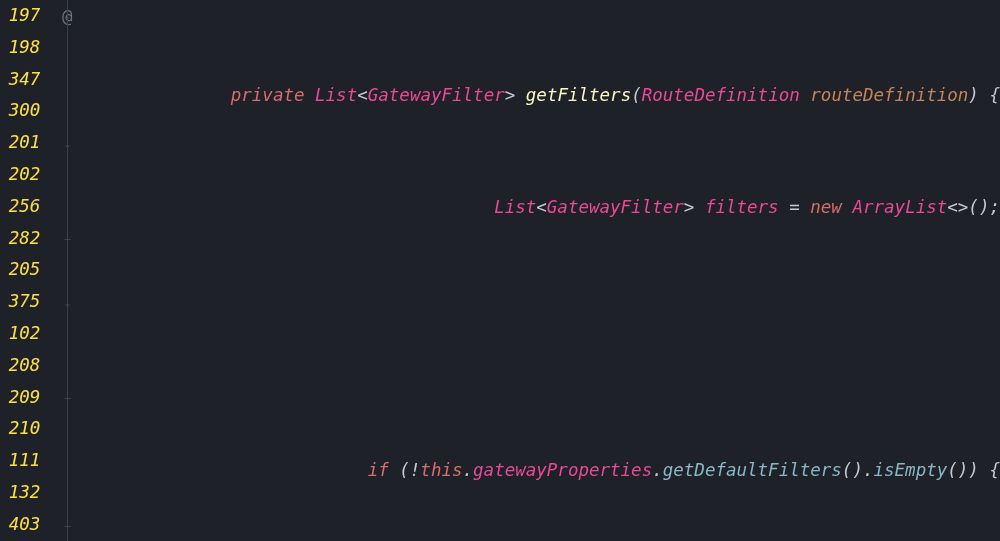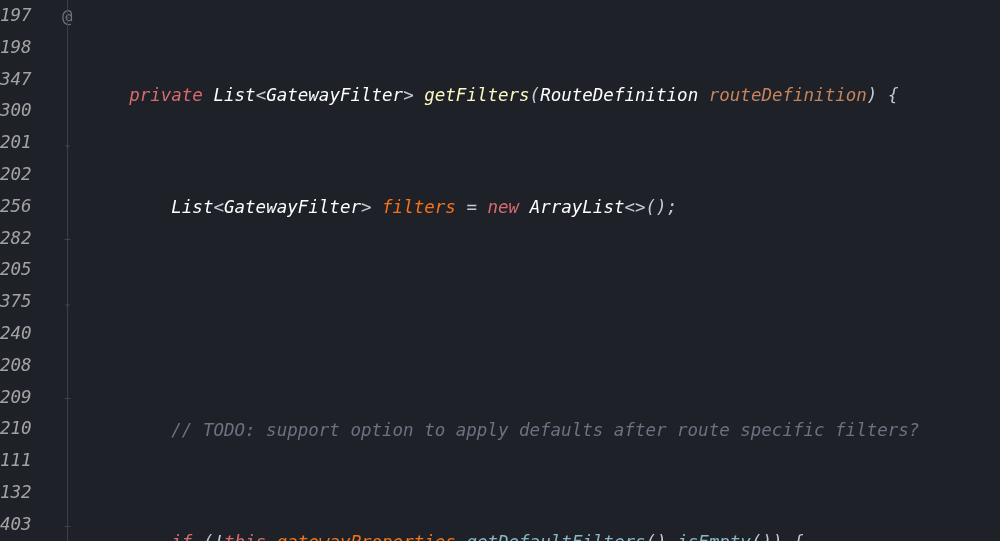--- a/index.html
+++ b/index.html
@@ -12,22 +12,22 @@
     overflow: hidden;
     font-style: italic;
   }
   .editor {
     display: flex;
     height: 100%;
   }
   .gutter {
     width: 55px;
     flex-shrink: 0;
-    color: #a3a3a3;
-    text-align: left;
+    color: #fde047;
+    text-align: center;
     padding-right: 6px;
     user-select: none;
   }
   .foldcol {
     width: 32px;
     flex-shrink: 0;
     position: relative;
   }
   .fold-line {
     position: absolute;
@@ -50,57 +50,58 @@
   }
   .code {
     flex: 1;
     color: #c5c9d3;
     white-space: pre;
   }
   .line {
     height: 31.8px;
     line-height: 31.8px;
     display: flex;
+    justify-content: flex-end;
   }
   .gutter .ln { height: 31.8px; line-height: 31.8px; }
   .at-sign {
     position: absolute;
     left: 62px;
     color: #6b7280;
     font-style: normal;
   }
 
   
   .kw   { color: #d96c6c; }          
-  .type { color: #ffffff; }          
+  .type { color: #ec4899; }          
   .mdecl{ color: #fef9c3; }          
   .mcall{ color: #89b7c7; }     
   .param{ color: #c5845c; }          
-  .ident{ color: #f97316; }          
+  .ident{ color: #ec4899; }          
   .op   { color: #c5c9d3; }          
   .cmt  { color: #6b7280; }         
   .brace{ color: #c5c9d3; }
 </style>
 </head>
 <body>
 
 <div class="editor">
 
   <div class="gutter">
     <div class="ln">197</div>
     <div class="ln">198</div>
     <div class="ln">347</div>
     <div class="ln">300</div>
     <div class="ln">201</div>
     <div class="ln">202</div>
     <div class="ln">256</div>
     <div class="ln">282</div>
     <div class="ln">205</div>
     <div class="ln">375</div>
-    <div class="ln">240</div>
+    <div class="ln">102</div>
     <div class="ln">208</div>
     <div class="ln">209</div>
     <div class="ln">210</div>
     <div class="ln">111</div>
     <div class="ln">132</div>
     <div class="ln">403</div>
   </div>
 
   <span class="at-sign" style="top:6px">@</span>
 
@@ -119,21 +120,20 @@
     
     <div class="line"><span>    </span><span class="kw">private</span><span> </span><span class="type">List</span><span class="op">&lt;</span><span class="type">GatewayFilter</span><span class="op">&gt;</span><span> </span><span class="mdecl">getFilters</span><span class="op">(</span><span class="type">RouteDefinition</span><span> </span><span class="param">routeDefinition</span><span class="op">)</span><span> </span><span class="brace">{</span></div>
 
     
     <div class="line"><span>        </span><span class="type">List</span><span class="op">&lt;</span><span class="type">GatewayFilter</span><span class="op">&gt;</span><span> </span><span class="ident">filters</span><span> </span><span class="op">=</span><span> </span><span class="kw">new</span><span> </span><span class="type">ArrayList</span><span class="op">&lt;&gt;</span><span class="op">(</span><span class="op">)</span><span class="op">;</span></div>
 
     
     <div class="line"></div>
 
     
-    <div class="line"><span>        </span><span class="cmt">// TODO: support option to apply defaults after route specific filters?</span></div>
 
     
     <div class="line"><span>        </span><span class="kw">if</span><span> </span><span class="op">(</span><span class="op">!</span><span class="kw">this</span><span class="op">.</span><span class="ident">gatewayProperties</span><span class="op">.</span><span class="mcall">getDefaultFilters</span><span class="op">(</span><span class="op">)</span><span class="op">.</span><span class="mcall">isEmpty</span><span class="op">(</span><span class="op">)</span><span class="op">)</span><span> </span><span class="brace">{</span></div>
 
     
     
 
     
     
 

